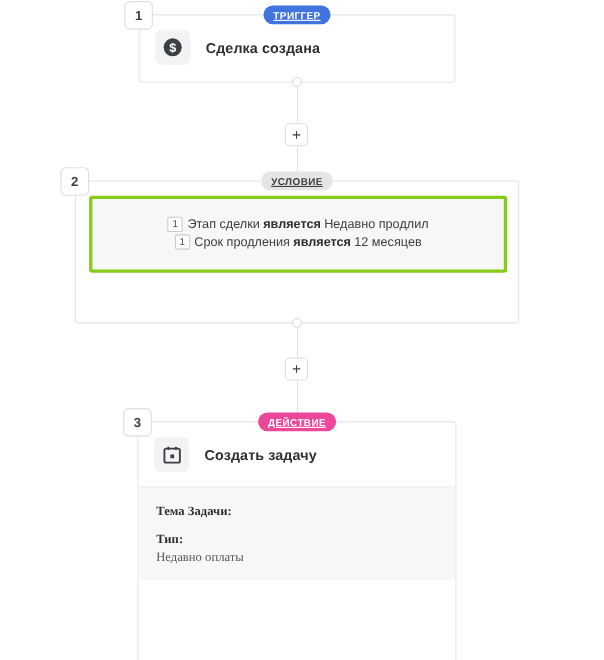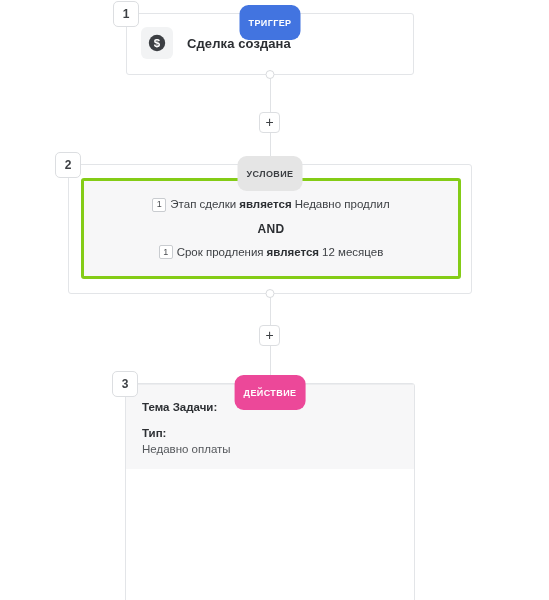--- a/index.html
+++ b/index.html
@@ -48,31 +48,32 @@
     line-height: 1;
     z-index: 4;
   }
 
   
   .type-badge {
     position: absolute;
     top: -9px;
     left: 50%;
     transform: translateX(-50%);
-    height: 35px;
+    height: 17px;
     padding: 0 9px;
     border-radius: 9px;
     display: flex;
     align-items: center;
     justify-content: center;
     font-size: 9px;
     font-weight: 700;
     letter-spacing: .4px;
     white-space: nowrap;
     z-index: 4;
+    text-decoration: underline;
   }
   .badge-trigger { background: #4274e0; color: #ffffff; }
   .badge-condition { background: #e5e5e5; color: #3c3f43; }
   .badge-action { background: #ec4899; color: #ffffff; }
 
   
   .port {
     position: absolute;
     bottom: -5px;
     left: 50%;
@@ -147,21 +148,21 @@
     margin: 9px 0 8px;
     letter-spacing: .3px;
   }
 
   
   .detail-panel {
     border-top: 1px solid #ecedef;
     background: #f7f7f8;
     padding: 16px 16px 14px;
   }
-  .detail-field { margin-bottom: 14px; }
+  .detail-field { margin-bottom: 14px; font-family: Liberation Serif, serif; }
   .detail-field:last-child { margin-bottom: 0; }
   .detail-label {
     font-size: 11.5px;
     font-weight: 700;
     color: #2c2f33;
     margin-bottom: 4px;
   }
   .detail-value {
     font-size: 11.5px;
     color: #55585c;
@@ -230,21 +231,20 @@
     <div class="step-num">2</div>
 
     <div class="type-badge badge-condition">УСЛОВИЕ</div>
 
     <div class="cond-panel">
 
       <div class="cond-row">
         <span class="num-chip">1</span><span>Этап сделки</span><span class="op">является</span><span>Недавно продлил</span>
       </div>
 
-      <div class="cond-and">AND</div>
 
       <div class="cond-row">
         <span class="num-chip">1</span><span>Срок продления</span><span class="op">является</span><span>12 месяцев</span>
       </div>
 
     </div>
 
     <div class="port"></div>
   </div>
 
@@ -252,20 +252,31 @@
   <div class="plus-btn" style="left:259px; top:325px;">
     <span>+</span>
   </div>
 
   <div class="block" id="block-action" style="left:125px; top:383px; width:290px; height:230px;">
 
     <div class="step-num">3</div>
 
     <div class="type-badge badge-action">ДЕЙСТВИЕ</div>
 
+    <div class="block-head">
+      <div class="icon-tile">
+        <svg width="19" height="19" viewBox="0 0 20 20" aria-hidden="true">
+          <rect x="2.6" y="4" width="14.8" height="13.4" rx="1.6" fill="none" stroke="#3c3f43" stroke-width="1.8"></rect>
+          <rect x="5.4" y="2.2" width="2" height="3.2" rx=".7" fill="#3c3f43"></rect>
+          <rect x="12.6" y="2.2" width="2" height="3.2" rx=".7" fill="#3c3f43"></rect>
+          <rect x="8.3" y="9.6" width="3.6" height="3.6" fill="#3c3f43"></rect>
+        </svg>
+      </div>
+      <div class="block-title">Создать задачу</div>
+    </div>
 
     <div class="detail-panel">
 
       <div class="detail-field">
         <div class="detail-label">Тема Задачи:</div>
       </div>
 
       <div class="detail-field">
         <div class="detail-label">Тип:</div>
         <div class="detail-value">Недавно оплаты</div>

